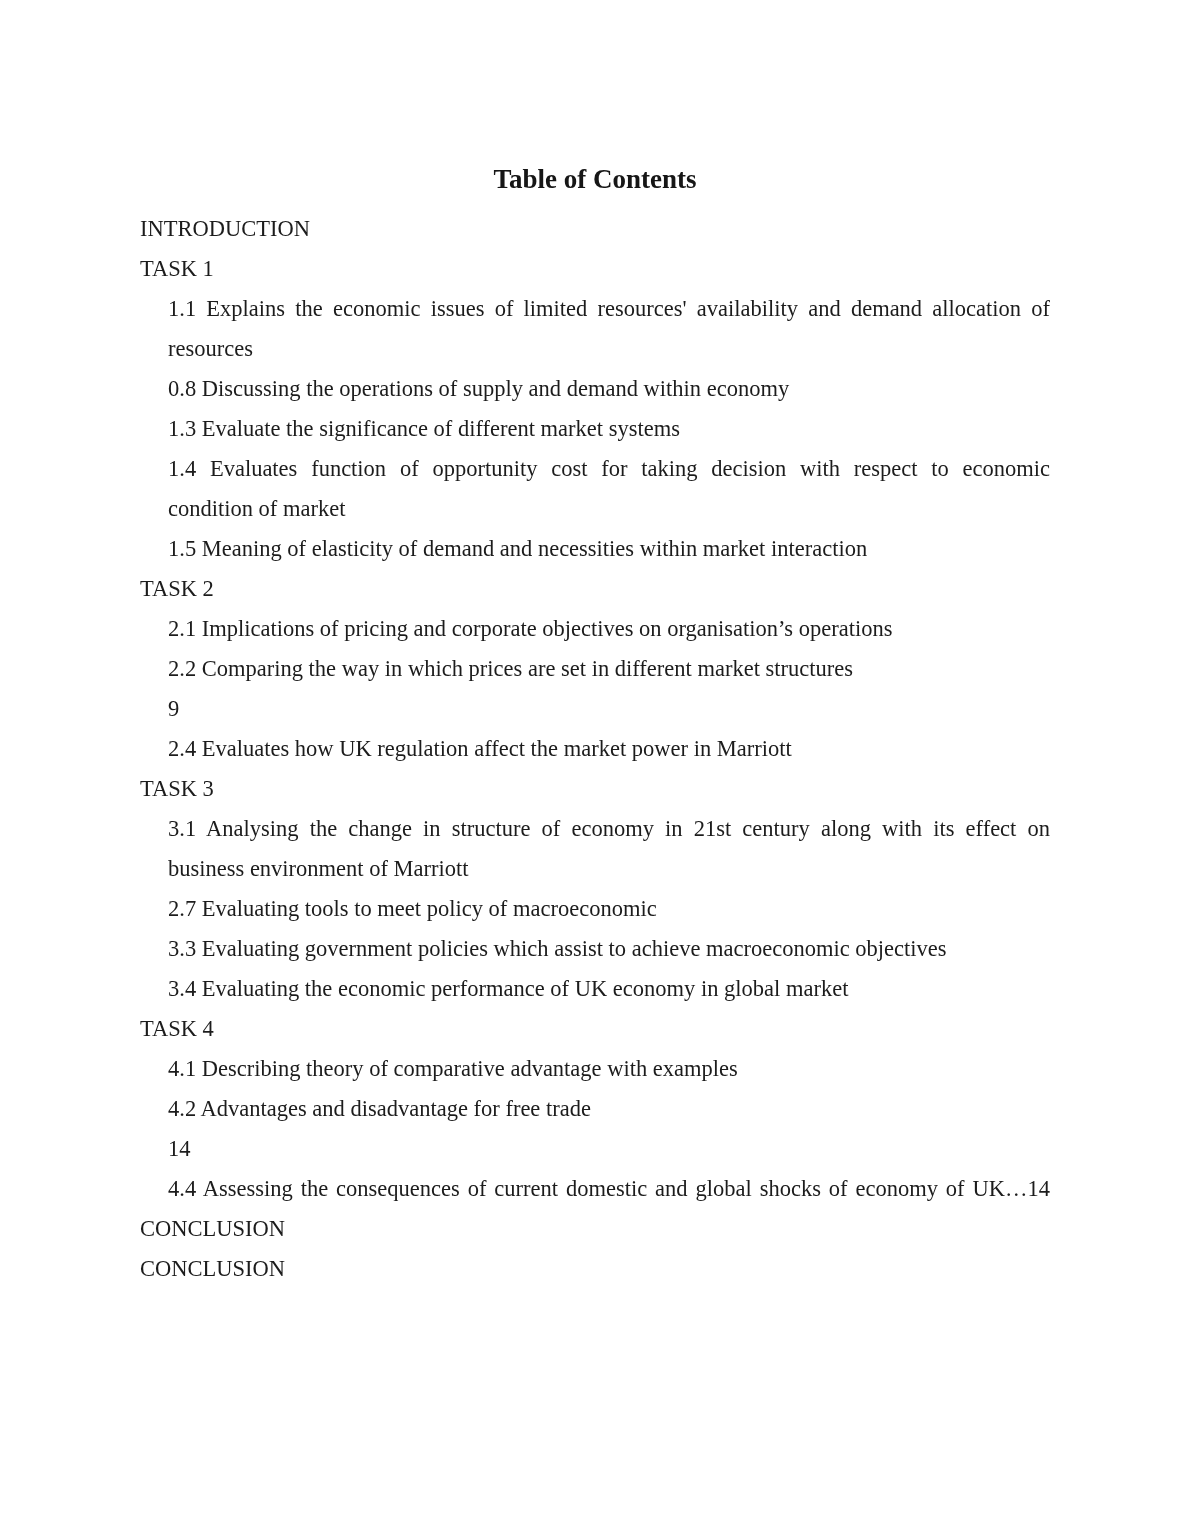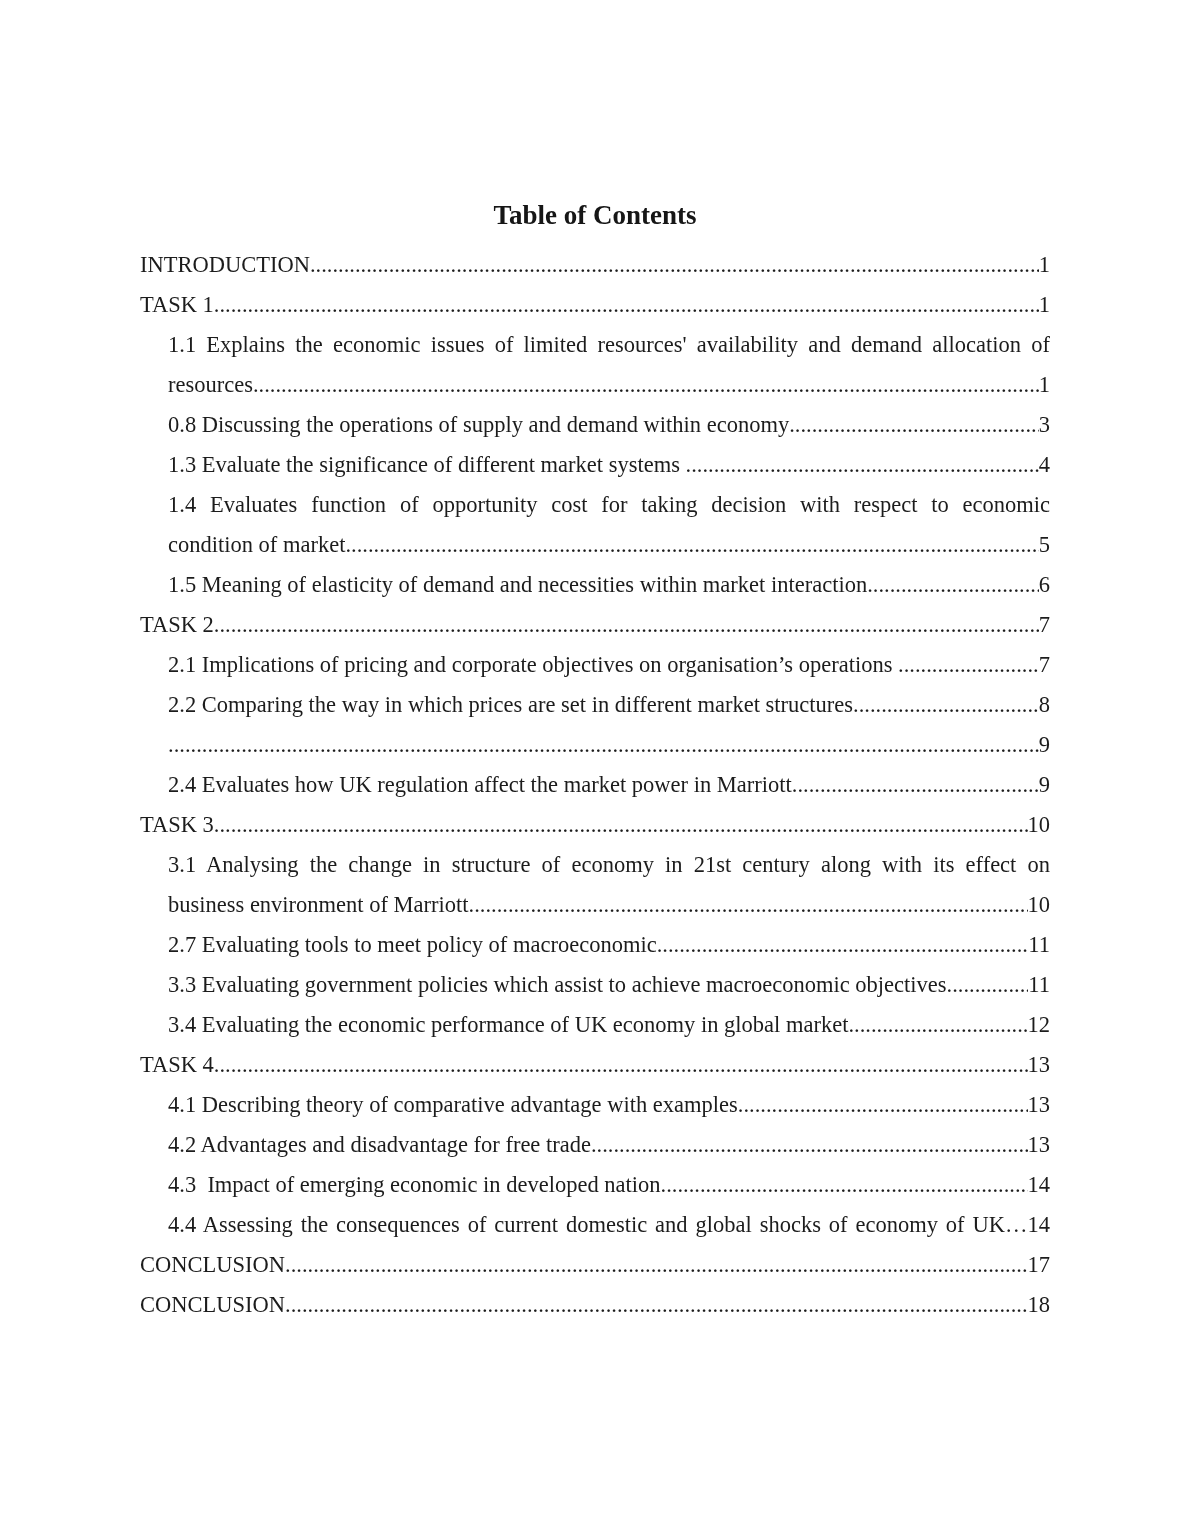--- a/index.html
+++ b/index.html
@@ -10,22 +10,21 @@
   .doc-page {
     position: relative;
     width: 1190px;
     height: 1540px;
     background: #ffffff;
     color: #1c1c1c;
     font-family: "Liberation Serif", "DejaVu Serif", serif;
     overflow: hidden;
   }
   .content {
-    padding: 12px 140px;
-    margin-top: 24px;
+    padding: 0 140px;
   }
   .doc-title {
     padding-top: 163px;
     font-size: 27px;
     line-height: 33px;
     font-weight: 700;
     text-align: center;
     color: #161616;
   }
   .toc {
@@ -33,20 +32,21 @@
     font-size: 22.5px;
   }
   .toc-row {
     height: 40px;
     line-height: 40px;
     overflow: hidden;
   }
   .toc-row.flexrow {
     display: flex;
     align-items: baseline;
+    flex-direction: column;
   }
   .toc-row.indent1 {
     padding-left: 28px;
   }
   .toc-row.justify {
     display: block;
     text-align: justify;
     text-align-last: justify;
     white-space: normal;
     font-family: Liberation Serif, serif;
@@ -170,21 +170,20 @@
           <span class="entry-text">4.1 Describing theory of comparative advantage with examples</span>
           <span class="leader">................................................................................................................................................................................................................................................................................................................................................................................................................</span>
           <span class="page-num">13</span>
         </div>
         <div class="toc-row indent1 flexrow">
           <span class="entry-text">4.2 Advantages and disadvantage for free trade</span>
           <span class="leader">................................................................................................................................................................................................................................................................................................................................................................................................................</span>
           <span class="page-num">13</span>
         </div>
         <div class="toc-row indent1 flexrow">
-          <span class="entry-text">4.3&nbsp; Impact of emerging economic in developed nation</span>
           <span class="leader">................................................................................................................................................................................................................................................................................................................................................................................................................</span>
           <span class="page-num">14</span>
         </div>
         <div class="toc-row indent1 justify"><span>4.4 Assessing the consequences of current domestic and global shocks of economy of UK…</span><span>14</span></div>
         <div class="toc-row flexrow">
           <span class="entry-text">CONCLUSION</span>
           <span class="leader">................................................................................................................................................................................................................................................................................................................................................................................................................</span>
           <span class="page-num">17</span>
         </div>
         <div class="toc-row flexrow">

